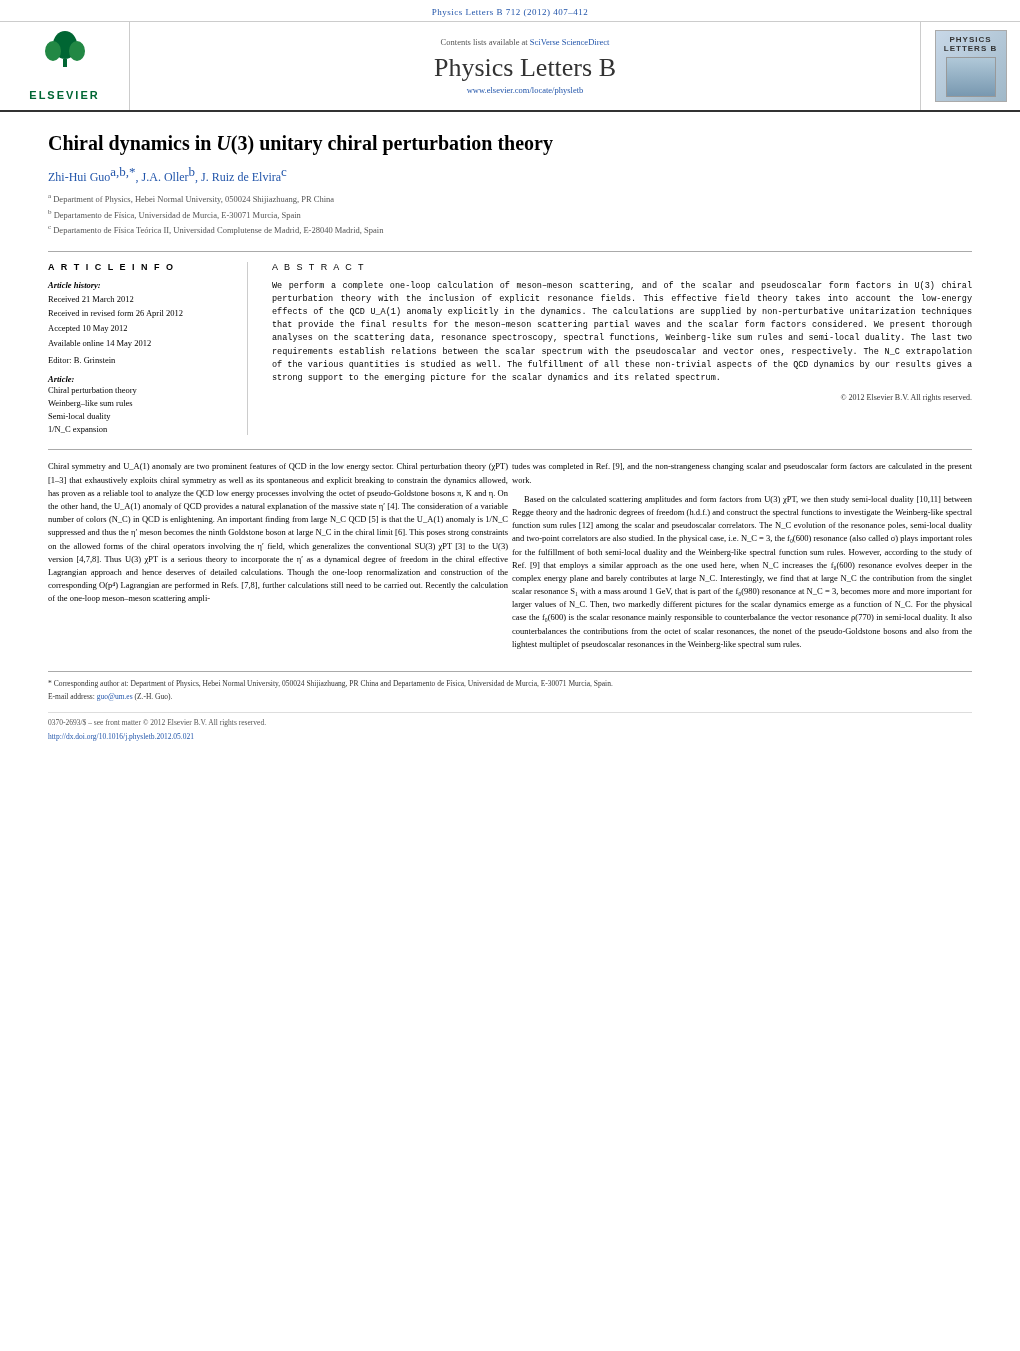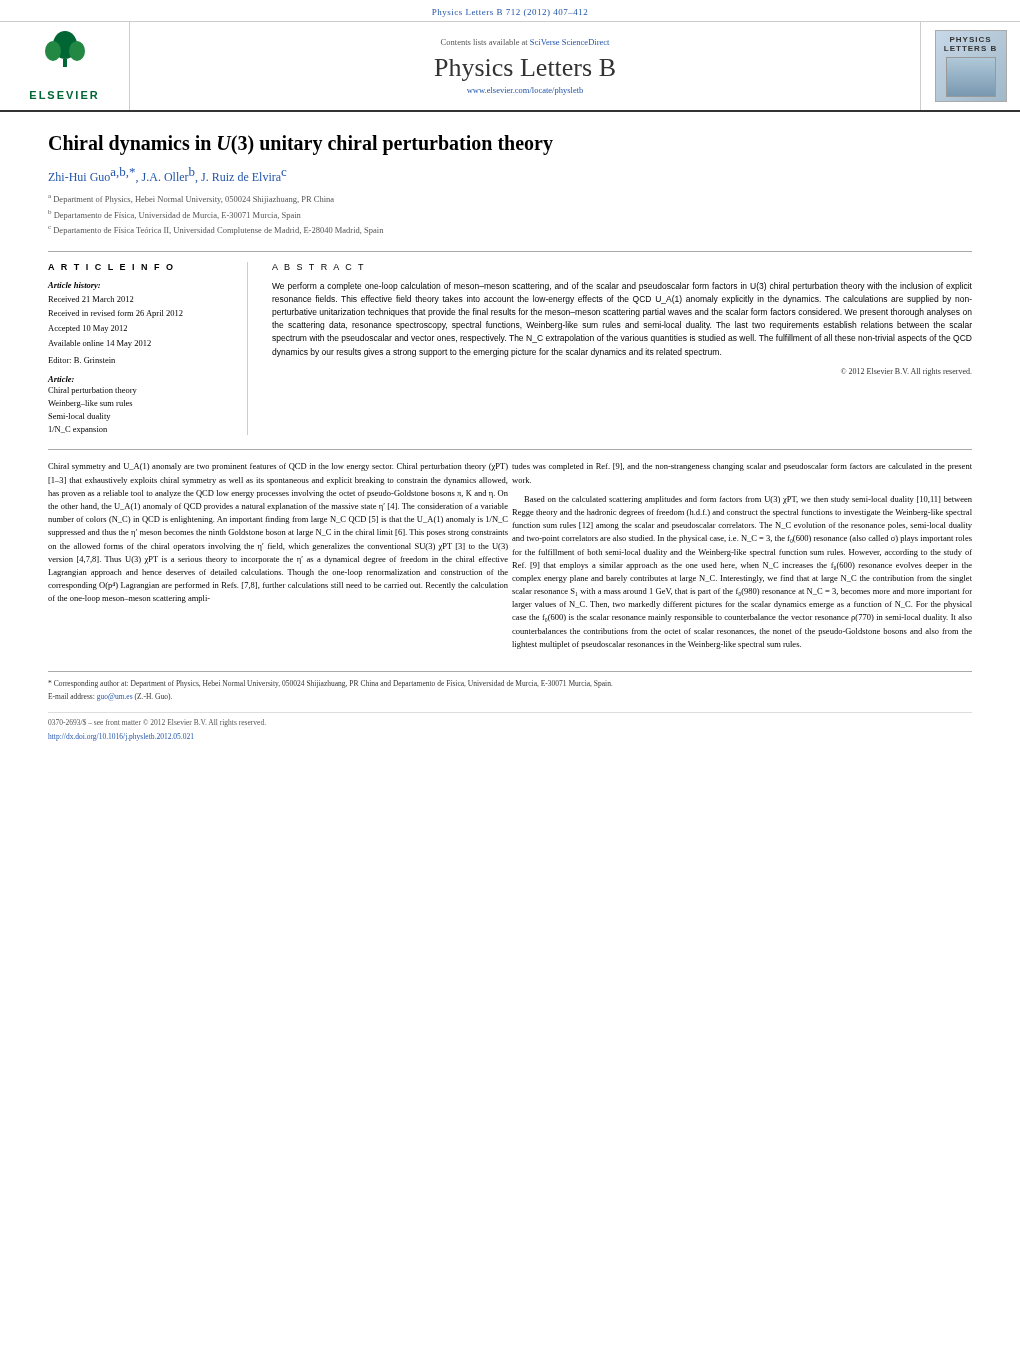--- a/index.html
+++ b/index.html
@@ -218,21 +218,21 @@
       text-transform: uppercase;
       font-weight: normal;
       color: #000;
       margin-bottom: 8px;
       font-family: Arial, sans-serif;
     }
     .abstract-text {
       font-size: 8.5px;
       line-height: 1.55;
       text-align: justify;
-      font-family: Liberation Sans, sans-serif;
+      font-family: Liberation Mono, monospace;
     }
     .copyright-line {
       font-size: 8px;
       text-align: right;
       margin-top: 8px;
       color: #333;
     }
 
     
     .body-columns {

